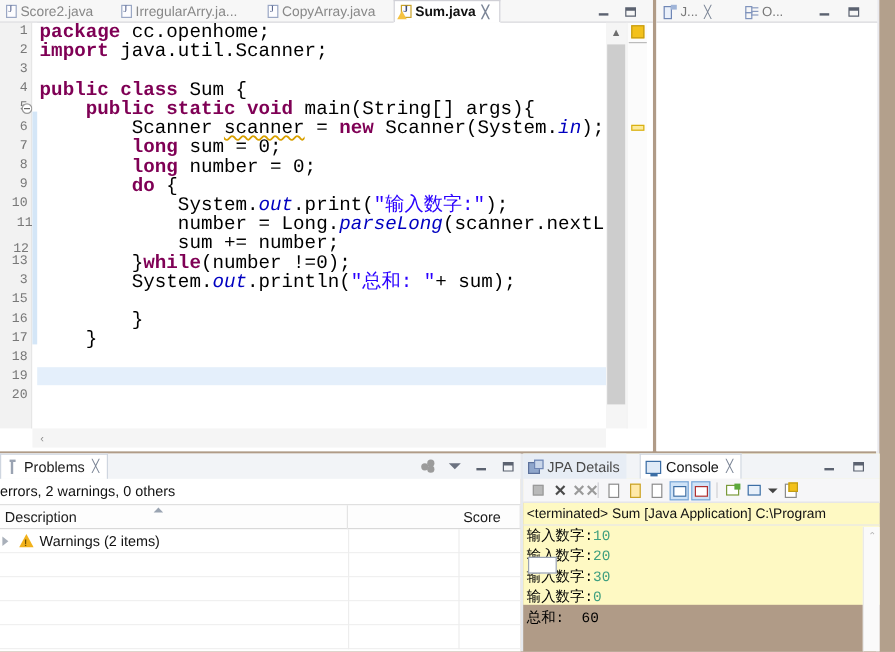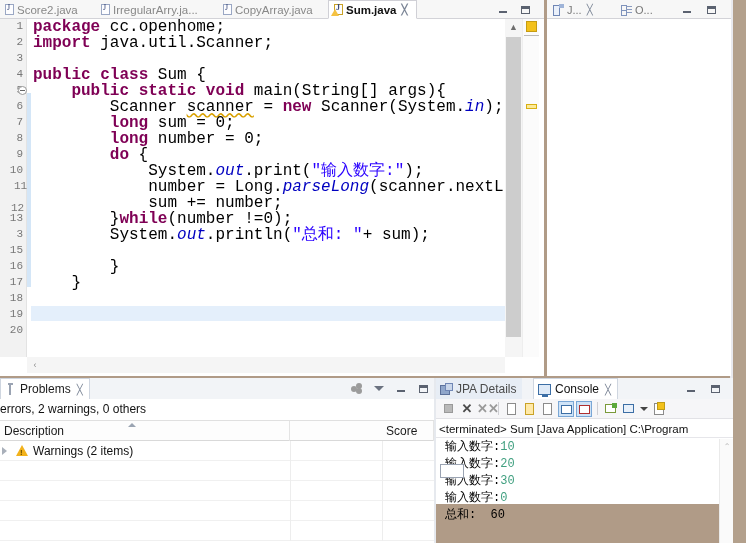--- a/index.html
+++ b/index.html
@@ -237,21 +237,21 @@
     border-left:6px solid transparent;border-right:6px solid transparent;border-bottom:11px solid #f2b21c;
   }
   .ic-warn::after{
     content:"!"; position:absolute; left:-2px; top:3px; font-size:8px; color:#6b4e00;
     font-family:"Liberation Sans", sans-serif; font-weight:bold;
   }
 
   
   .console {
     position:absolute; left:436px; top:378px; width:297px; height:126px;
-    background:#ffffff;
+    background:#fef9c3;
   }
   .cs-tabbar { position:absolute; left:0; top:0; width:297px; height:21px; background:#f2f4f7; }
   .cs-tab {
     position:absolute; top:0; height:21px; padding:0 6px 0 4px;
     display:flex; align-items:center; gap:4px; font-size:12px;
   }
   .cs-tab.inactive { color:#4a4a4a; background:#e7edf5; }
   .cs-tab.active {
     color:#111; background:#ffffff;
     border-top:1px solid #cfd6e0; border-left:1px solid #cfd6e0; border-right:1px solid #cfd6e0;
@@ -290,21 +290,21 @@
 
   .cs-status {
     position:absolute; left:0; top:42px; width:297px; height:18px;
     font-size:11.5px; color:#111; line-height:18px; padding-left:3px;
     white-space:nowrap; overflow:hidden;
     border-bottom:1px solid #e6e6ea;
   }
   .cs-out {
     position:absolute; left:0; top:61px; width:283px; height:104px;
     font-family:"Liberation Mono", monospace; font-size:12px; line-height:17px;
-    color:#000; padding-left:9px; white-space:pre; overflow:hidden;
+    color:#000; padding-left:3px; white-space:pre; overflow:hidden;
   }
   .cn { color:#3f9f7f; }
   .cs-line{ height:17px; }
   .cs-caret{
     position:absolute; left:4px; top:86px; width:24px; height:14px;
     border:1px solid #9aa3b2; background:#fff;
   }
   .cs-vscroll{
     position:absolute; left:283px; top:61px; width:14px; height:104px; background:#fafafa;
     border-left:1px solid #eaeaea;

